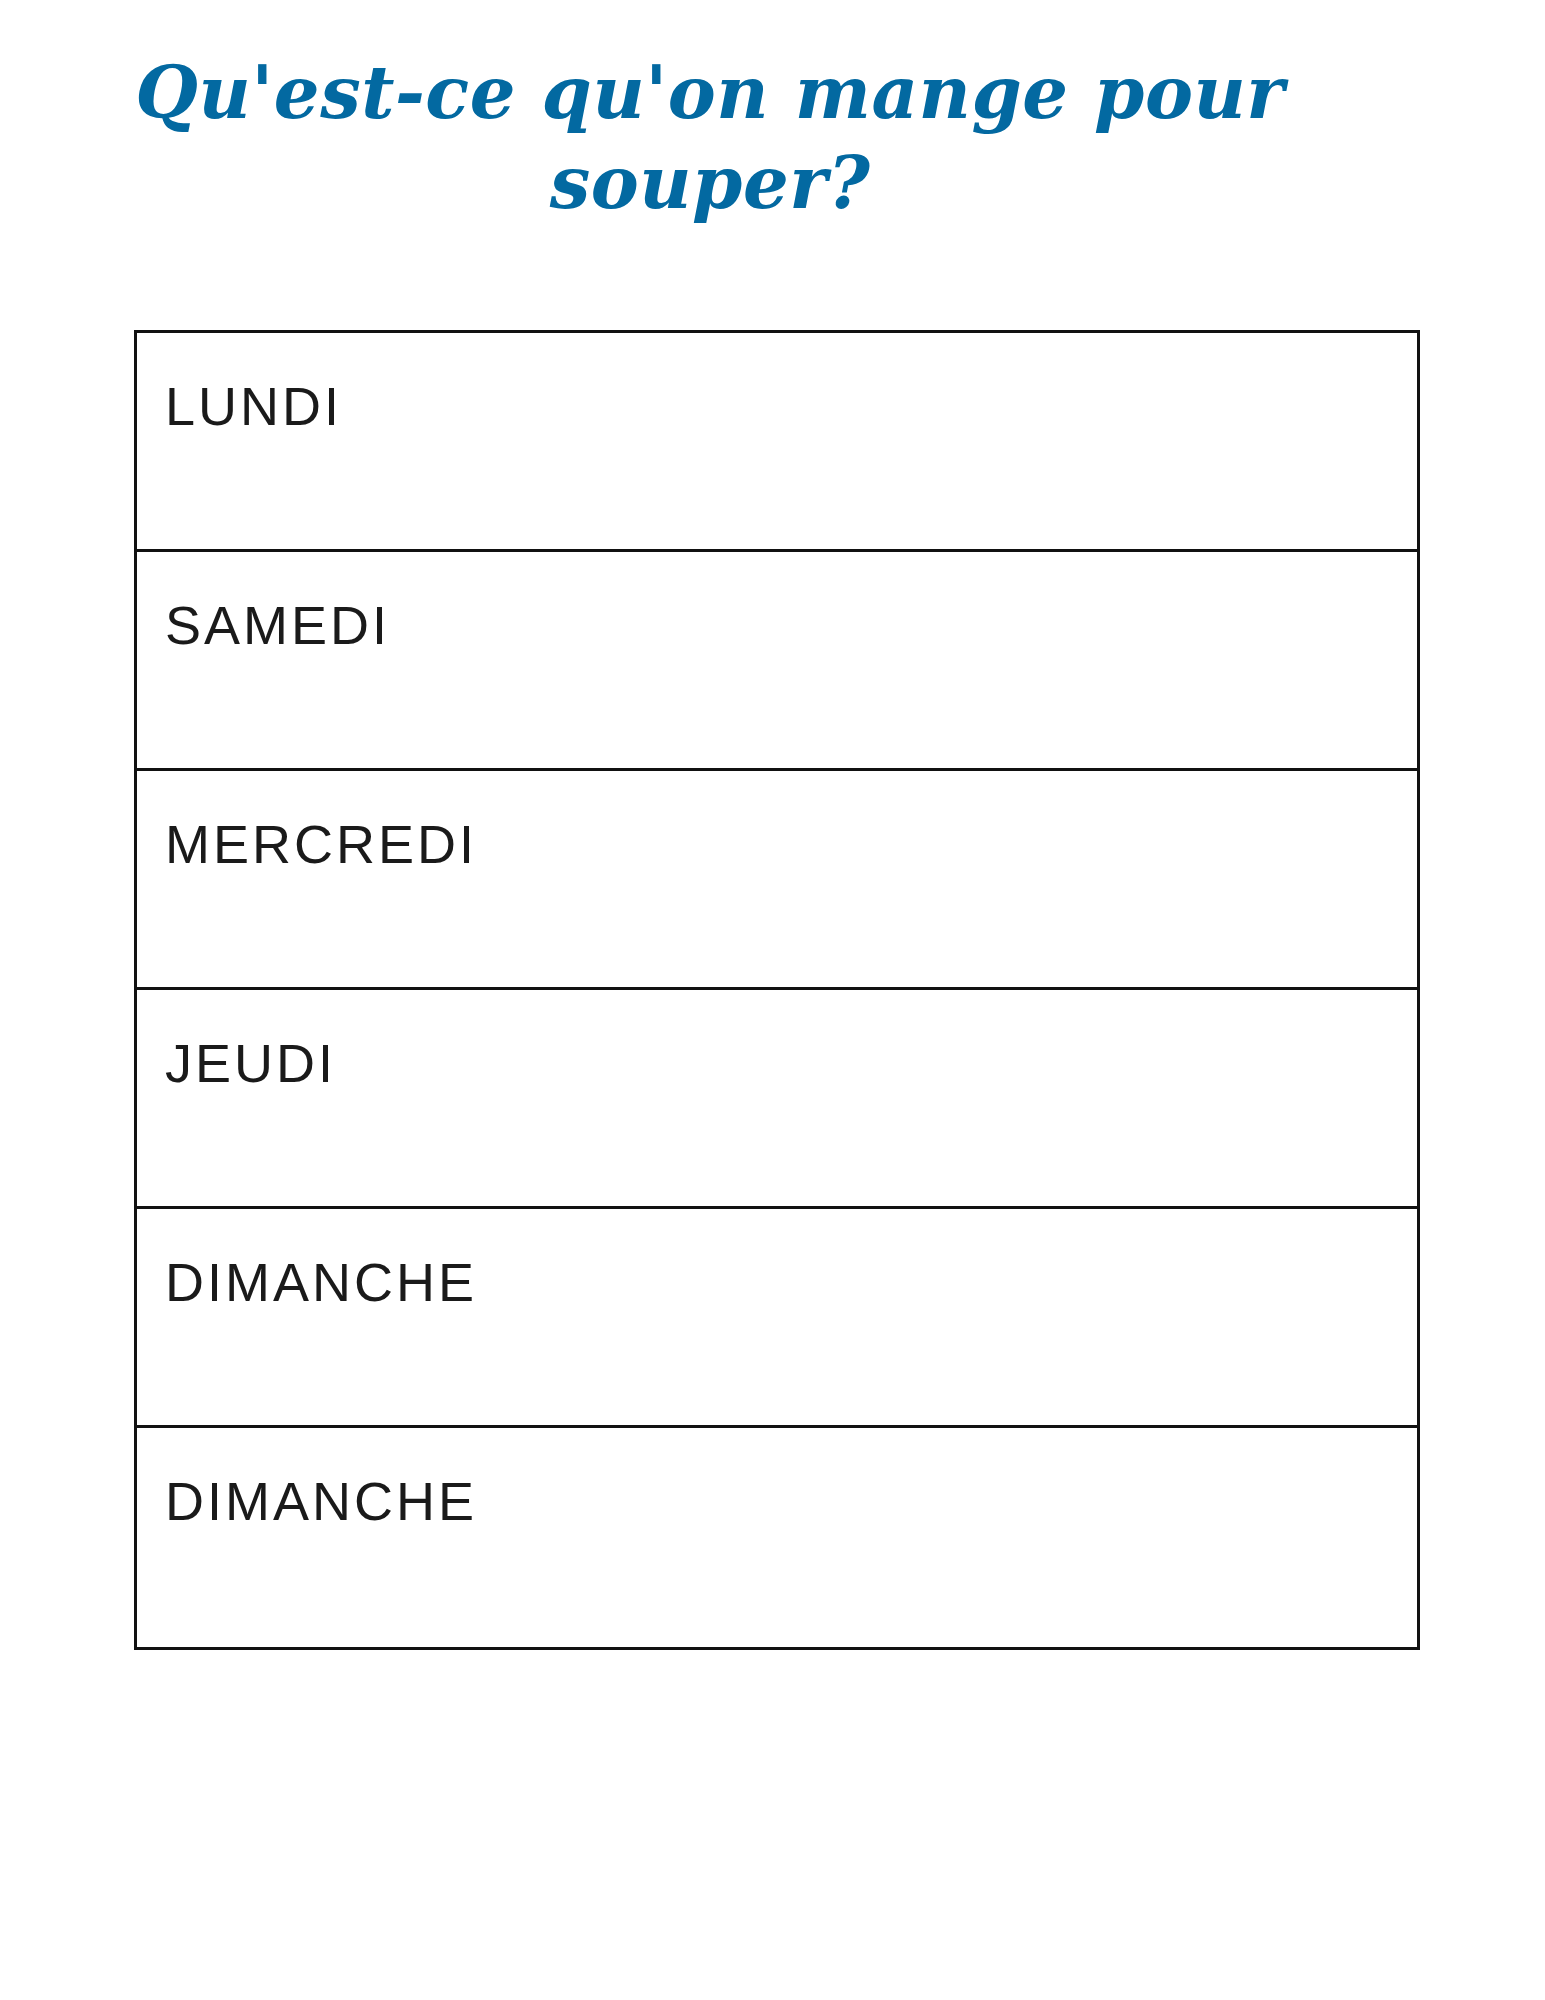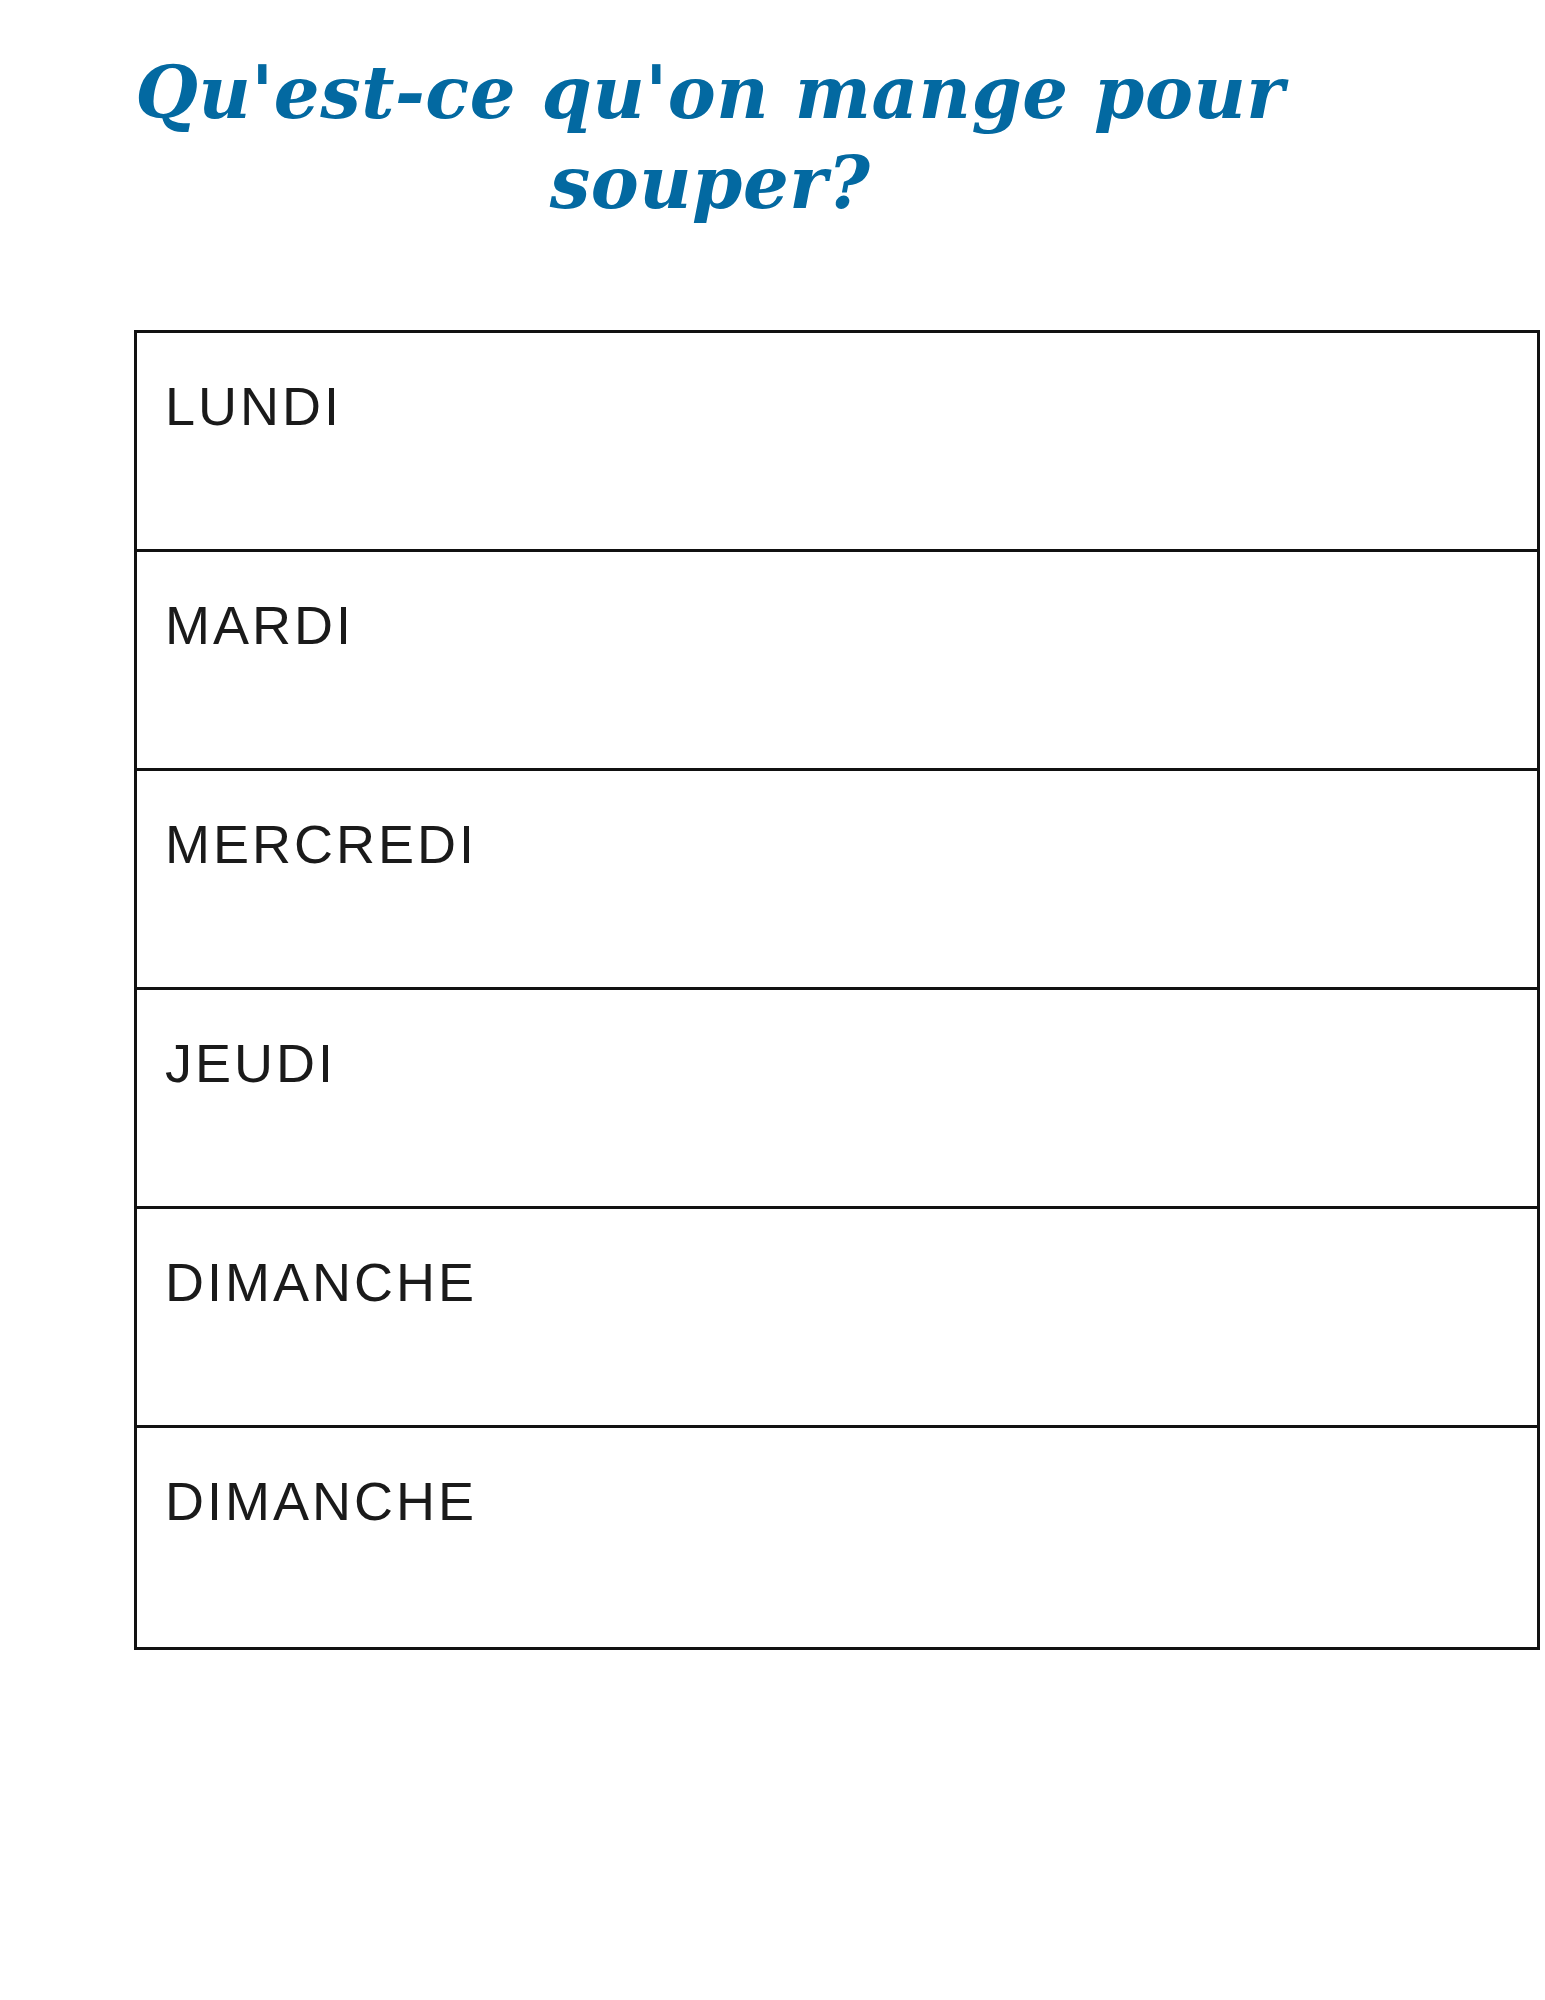--- a/index.html
+++ b/index.html
@@ -32,21 +32,21 @@
     font-weight: 700;
     font-size: 72px;
     line-height: 1.25;
     letter-spacing: 0.5px;
     color: #0369a1;
   }
   .planner {
     position: absolute;
     left: 134px;
     top: 330px;
-    width: 1406px;
+    width: 1286px;
     border: 3px solid #111111;
     box-sizing: border-box;
     background: #ffffff;
   }
   .day-row {
     height: 219px;
     border-bottom: 3px solid #111111;
     box-sizing: border-box;
     position: relative;
     background: #ffffff;
@@ -81,21 +81,21 @@
   <div class="title">Qu'est-ce qu'on mange pour souper?</div>
 
   <div class="planner">
 
     <div class="day-row">
       <div class="day-label">LUNDI</div>
       <div class="write-area"></div>
     </div>
 
     <div class="day-row">
-      <div class="day-label">MARDI</div>
+      <div class="day-label">SAMEDI</div>
       <div class="write-area"></div>
     </div>
 
     <div class="day-row">
       <div class="day-label">MERCREDI</div>
       <div class="write-area"></div>
     </div>
 
     <div class="day-row">
       <div class="day-label">JEUDI</div>

